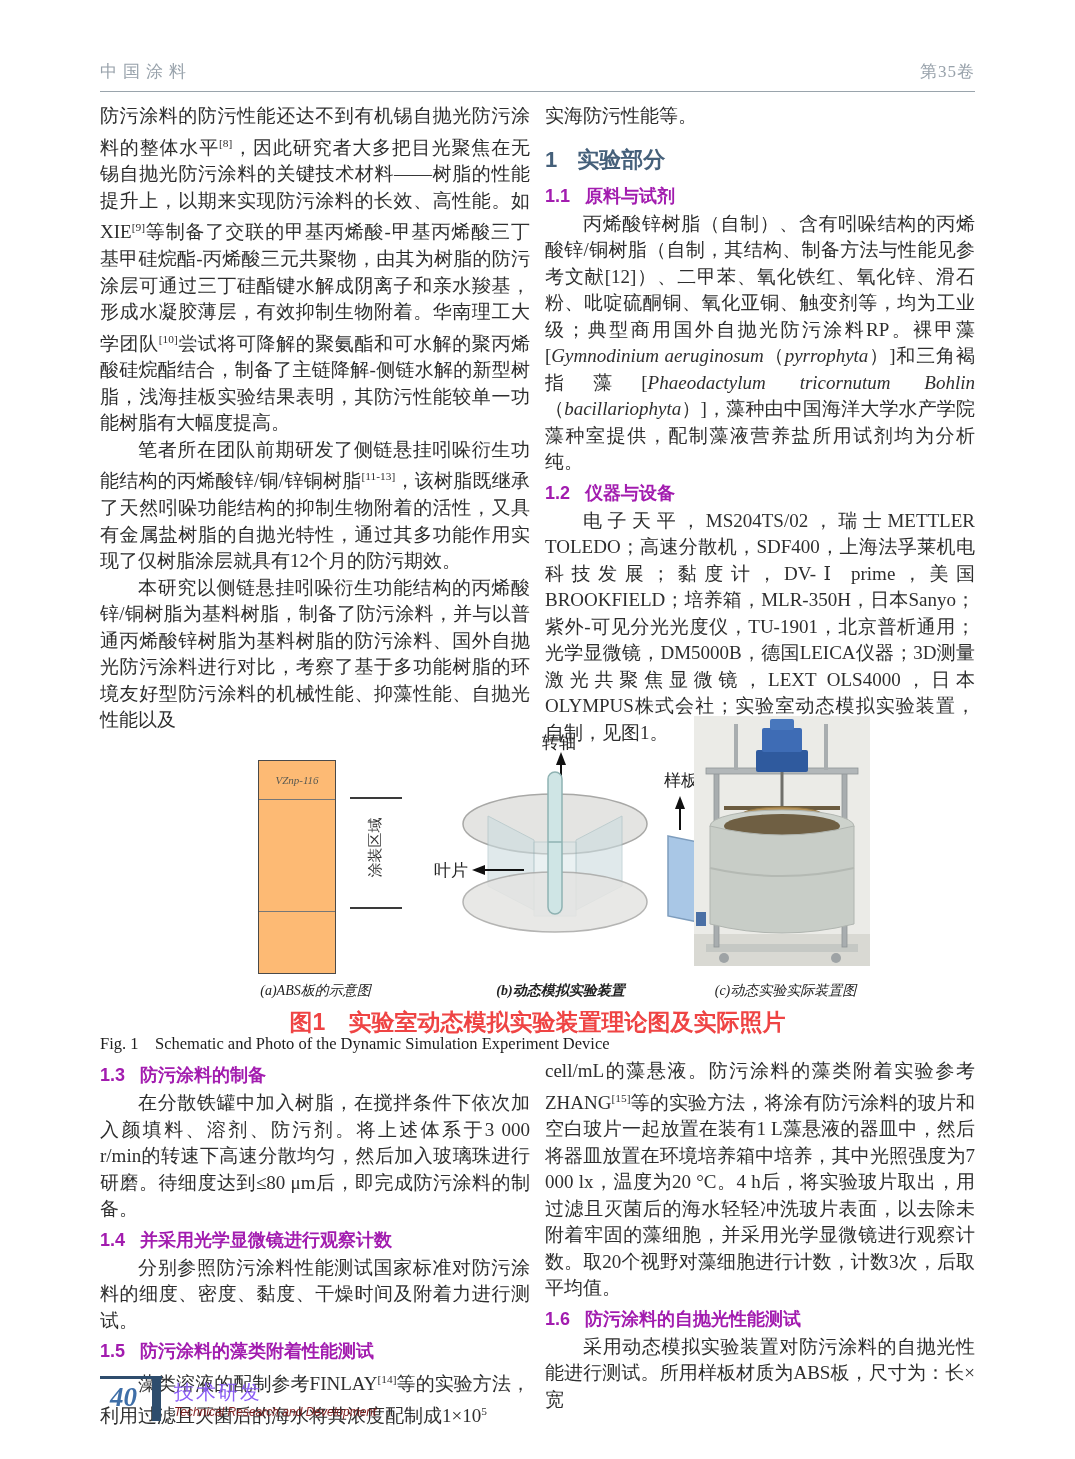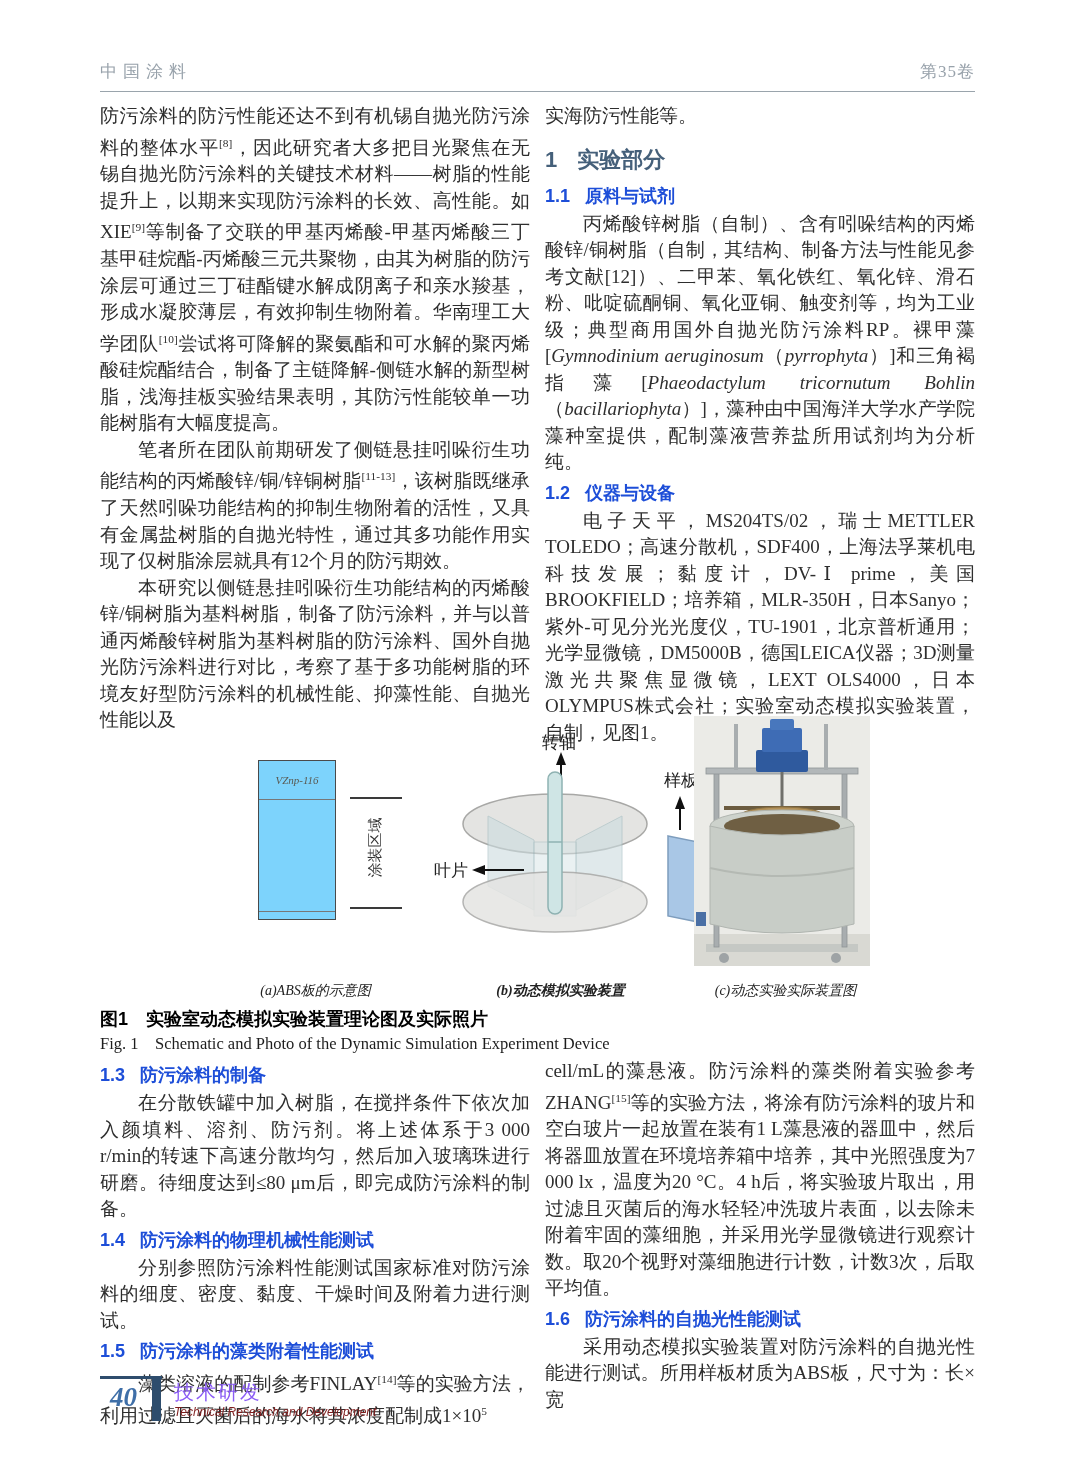--- a/index.html
+++ b/index.html
@@ -19,41 +19,41 @@
   .col { width:430px; }
   p { margin:0; font-size:19px; line-height:26.5px; text-align:justify; text-indent:2em; }
   p.noindent { text-indent:0; }
   sup { font-size:0.6em; }
   i { font-family:"Liberation Serif","DejaVu Serif",serif; }
 
   .h1 { margin:15px 0 9px; font-family:"Liberation Sans","DejaVu Sans",sans-serif;
         font-size:22px; font-weight:bold; color:#45607a; }
   .h1 .num { margin-right:20px; }
   .h2 { margin:5px 0 3px; font-family:"Liberation Sans","DejaVu Sans",sans-serif;
-        font-size:18px; font-weight:bold; color:#1d4ed8; }
+        font-size:18px; font-weight:bold; color:#a21caf; }
   .h2 .num { margin-right:15px; }
 
   
   .figure { position:absolute; top:716px; left:100px; width:875px; height:346px; }
-  .board { position:absolute; left:158px; top:44px; width:78px; height:160px;
-           background:#7dd3fc; border:1px solid #4a4a4a; box-sizing:border-box; }
+  .board { position:absolute; left:158px; top:44px; width:78px; height:214px;
+           background:#fdba74; border:1px solid #4a4a4a; box-sizing:border-box; }
   .board .hand { position:absolute; top:13px; left:0; width:100%; text-align:center;
                  font-style:italic; font-size:11px; color:#5a5a52; }
   .board .bline { position:absolute; left:0; right:0; border-top:1.5px solid #777; }
   .bline.l1 { top:38px; } .bline.l2 { top:150px; }
   .tick { position:absolute; width:52px; border-top:2px solid #3a3a3a; }
   .tick.t1 { left:250px; top:81px; } .tick.t2 { left:250px; top:191px; }
   .region-label { position:absolute; left:230px; top:122px; width:90px; text-align:center;
                   font-size:15px; color:#333; transform:rotate(-90deg); white-space:nowrap; }
   .schematic { position:absolute; left:330px; top:8px; }
   .device { position:absolute; left:594px; top:0; }
   .panel-cap { position:absolute; top:266px; font-size:14px; font-style:italic; color:#222; text-align:center; }
   .cap-a { left:128px; width:175px; } .cap-b { left:368px; width:185px;font-weight:bold; } .cap-c { left:593px; width:185px; }
-  .figcap-cn { position:absolute; top:291px; left:0; width:100%; text-align:left;
-               font-family:"Liberation Sans","DejaVu Sans",sans-serif; font-weight:bold; font-size:18px; color:#000000; }
+  .figcap-cn { position:absolute; top:291px; left:0; width:100%; text-align:center;
+               font-family:"Liberation Sans","DejaVu Sans",sans-serif; font-weight:bold; font-size:23px; color:#ef4444; }
   .figcap-en { position:absolute; top:317px; left:0; width:100%; text-align:left;
                font-weight:normal; font-size:16.5px; color:#1d1d1d; }
 
   
   .footer { position:absolute; left:100px; top:1376px; width:400px; height:54px; }
   .footer .ftopline { position:absolute; left:0; top:0; width:62px; height:3px; background:#2e4d6d; }
   .footer .pg { position:absolute; left:10px; top:6px; font-size:27px; font-style:italic;
                 font-weight:bold; color:#3f6fa8; }
   .footer .fbar { position:absolute; left:52px; top:0; width:9px; height:45px; background:#2e4d6d; }
   .footer .fcn { position:absolute; left:74px; top:3px; font-size:20px; color:#8b5cf6;
@@ -160,21 +160,21 @@
     <div class="figcap-en">Fig. 1　Schematic and Photo of the Dynamic Simulation Experiment Device</div>
   </div>
 
   <div class="cols bottom-cols">
     <div class="col">
       <div class="h2">
         <span class="num">1.3</span><span>防污涂料的制备</span>
       </div>
       <p>在分散铁罐中加入树脂，在搅拌条件下依次加入颜填料、溶剂、防污剂。将上述体系于3 000 r/min的转速下高速分散均匀，然后加入玻璃珠进行研磨。待细度达到≤80 μm后，即完成防污涂料的制备。</p>
       <div class="h2">
-        <span class="num">1.4</span><span>防污涂料的物理机械性能测试</span>
+        <span class="num">1.4</span><span>并采用光学显微镜进行观察计数</span>
       </div>
       <p>分别参照防污涂料性能测试国家标准对防污涂料的细度、密度、黏度、干燥时间及附着力进行测试。</p>
       <div class="h2">
         <span class="num">1.5</span><span>防污涂料的藻类附着性能测试</span>
       </div>
       <p>藻类溶液的配制参考FINLAY<sup>[14]</sup>等的实验方法，利用过滤且灭菌后的海水将其浓度配制成1×10<sup>5</sup></p>
     </div>
     <div class="col">
       <p class="noindent">cell/mL的藻悬液。防污涂料的藻类附着实验参考ZHANG<sup>[15]</sup>等的实验方法，将涂有防污涂料的玻片和空白玻片一起放置在装有1 L藻悬液的器皿中，然后将器皿放置在环境培养箱中培养，其中光照强度为7 000 lx，温度为20 °C。4 h后，将实验玻片取出，用过滤且灭菌后的海水轻轻冲洗玻片表面，以去除未附着牢固的藻细胞，并采用光学显微镜进行观察计数。取20个视野对藻细胞进行计数，计数3次，后取平均值。</p>
       <div class="h2">

